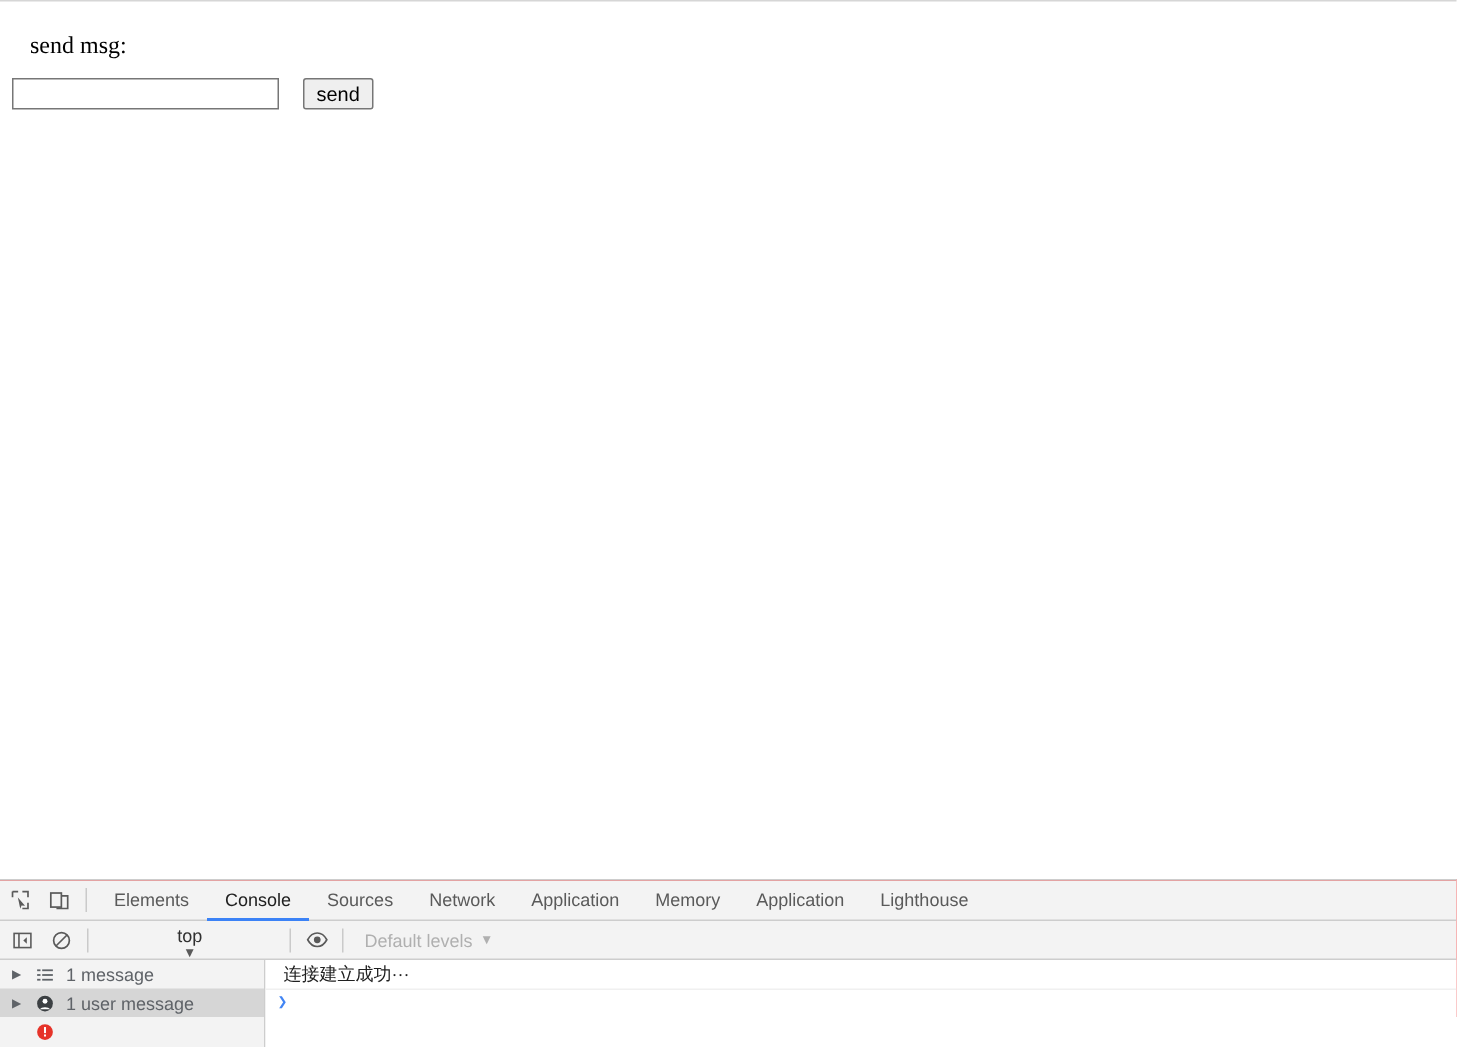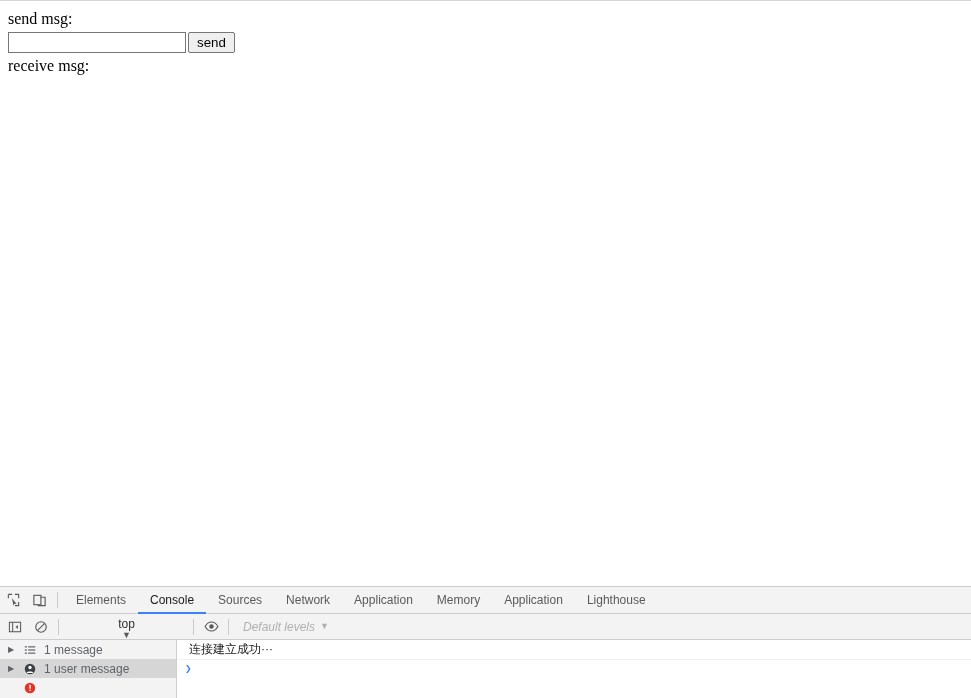--- a/index.html
+++ b/index.html
@@ -28,27 +28,27 @@
     overflow: hidden;
   }
   #page-content {
     padding: 8px;
   }
   .page-label {
     font-family: "Liberation Serif", serif;
     font-size: 16px;
     color: #000000;
     line-height: 19px;
-    margin: 0;
+    margin: 12px;
   }
   .send-row {
     margin: 4px 0 3px 0;
     display: flex;
     align-items: center;
-    gap: 2px;
+    gap: 16px;
   }
   #msg-input {
     width: 172px;
     height: 17px;
     box-sizing: content-box;
     padding: 1px 2px;
     border: 1px solid #767676;
     background: #ffffff;
     font-family: "Liberation Sans", sans-serif;
     font-size: 13.3px;
@@ -180,21 +180,20 @@
   #console-filter::placeholder { color: #9b9b9b; }
   #levels-select {
     display: flex;
     align-items: center;
     gap: 5px;
     font-size: 12px;
     color: #b0b0b0;
     margin-left: 10px;
     cursor: default;
     white-space: nowrap;
-    font-style: italic;
   }
   #levels-select .caret { color: #b0b0b0; }
 
   
   #dt-body {
     display: flex;
     height: 58px;
     background: #ffffff;
   }
   #console-sidebar {
@@ -274,21 +273,20 @@
 </head>
 <body>
 
 <div id="page-viewport">
   <div id="page-content">
     <div class="page-label">send msg:</div>
     <div class="send-row">
       <input id="msg-input" type="text" placeholder="" style="">
       <button id="send-btn">send</button>
     </div>
-    <div class="page-label">receive msg:</div>
   </div>
 </div>
 
 <div id="devtools">
 
   <div id="dt-tabbar">
     <div class="dt-tool-icon">
       <svg width="15" height="15" viewBox="0 0 16 16">
         <path d="M2.5 1.5h4M9.5 1.5h4v4M2.5 1.5v4M13.5 9.5v4h-4" fill="none" stroke="#5a5a5a" stroke-width="1.2"></path>
         <path d="M6.3 5.6 L11.4 11.6 L8.9 11.4 L8.0 13.6 Z" fill="#5a5a5a"></path>

